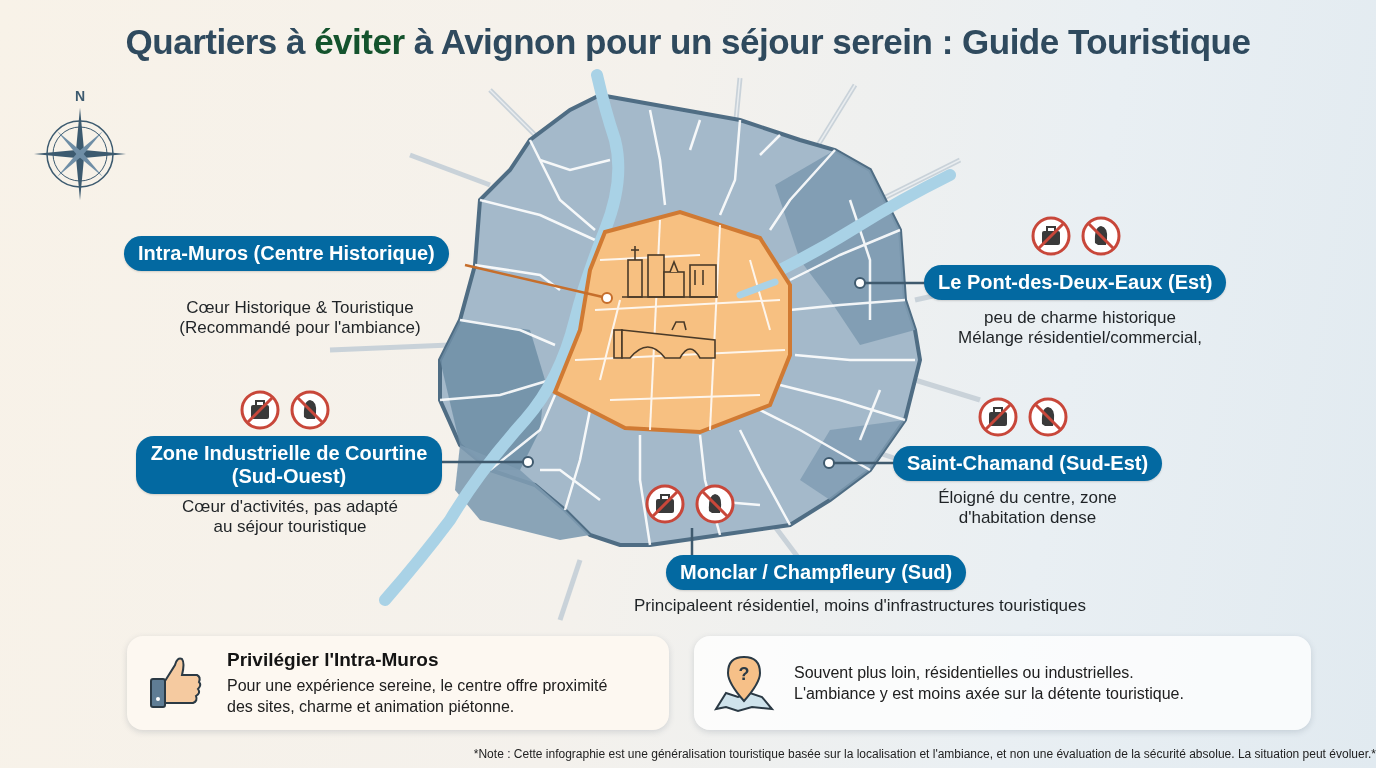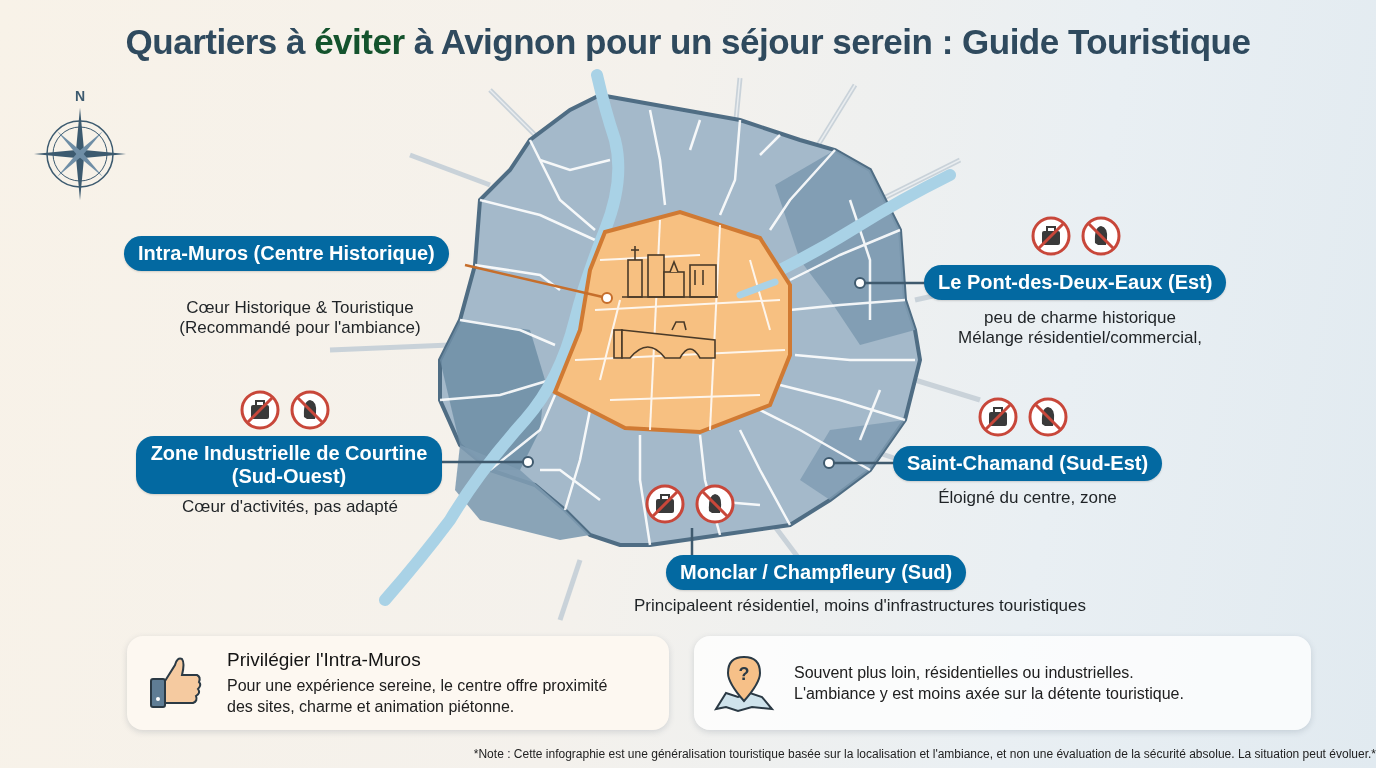--- a/index.html
+++ b/index.html
@@ -29,21 +29,21 @@
     position: absolute; font-size: 17px; color: #1f2326; text-align: center; line-height: 20px;
   }
   .ban-group { position: absolute; display: flex; gap: 8px; }
   .ban { width: 42px; height: 42px; }
   .card {
     position: absolute; background: rgba(255,255,255,0.78); border-radius: 16px;
     box-shadow: 0 2px 6px rgba(60,80,100,0.18); display: flex; align-items: center;
   }
   .card.left { background: #fdf8f1; }
   .card .icon { width: 64px; height: 64px; margin-left: 18px; margin-right: 18px; flex-shrink: 0; }
-  .card .ctitle { font-weight: normal; font-size: 19px; color: #141414; margin-bottom: 4px; }
+  .card .ctitle { font-weight: bold; font-size: 19px; color: #141414; margin-bottom: 4px; }
   .card .ctext { font-size: 16px; color: #202020; line-height: 21px; }
   .note {
     position: absolute; left: 0; right: 0; top: 747px; text-align: right;
     font-size: 12px; color: #222;
   }
 </style>
 </head>
 <body>
 
 <div class="title"><span>Quartiers à </span><span class="accent">éviter</span><span> à Avignon pour un séjour serein : Guide Touristique</span></div>
@@ -205,38 +205,40 @@
       <path d="M15,28 Q14,12 21,11 Q28,12 27,24 L26,30 L18,30 Z" fill="#3a3a3a"></path>
       <line x1="9" y1="9" x2="33" y2="33" stroke="#c8473a" stroke-width="3"></line>
     </svg>
 </div>
 <div class="label" style="left:136px; top:436px; width:306px;">
   <div>Zone Industrielle de Courtine</div>
   <div>(Sud-Ouest)</div>
 </div>
 <div class="desc" style="left:140px; top:497px; width:300px;">
   <div>Cœur d'activités, pas adapté</div>
+  <div>au séjour touristique</div>
 </div>
 
 <div class="ban-group" style="left:977px; top:396px;">
   <svg class="ban" viewBox="0 0 42 42">
       <circle cx="21" cy="21" r="18" fill="#fff" stroke="#c8473a" stroke-width="3"></circle>
       <rect x="12" y="16" width="18" height="14" rx="2" fill="#3a3a3a"></rect>
       <rect x="17" y="12" width="8" height="5" fill="none" stroke="#3a3a3a" stroke-width="2"></rect>
       <line x1="9" y1="33" x2="33" y2="9" stroke="#c8473a" stroke-width="3"></line>
     </svg>
   <svg class="ban" viewBox="0 0 42 42">
       <circle cx="21" cy="21" r="18" fill="#fff" stroke="#c8473a" stroke-width="3"></circle>
       <path d="M15,28 Q14,12 21,11 Q28,12 27,24 L26,30 L18,30 Z" fill="#3a3a3a"></path>
       <line x1="9" y1="9" x2="33" y2="33" stroke="#c8473a" stroke-width="3"></line>
     </svg>
 </div>
 <div class="label" style="left:893px; top:446px;">Saint-Chamand (Sud-Est)</div>
 <div class="desc" style="left:890px; top:488px; width:275px;">
   <div>Éloigné du centre, zone</div>
+  <div>d'habitation dense</div>
 </div>
 
 <div class="ban-group" style="left:644px; top:483px;">
   <svg class="ban" viewBox="0 0 42 42">
       <circle cx="21" cy="21" r="18" fill="#fff" stroke="#c8473a" stroke-width="3"></circle>
       <rect x="12" y="16" width="18" height="14" rx="2" fill="#3a3a3a"></rect>
       <rect x="17" y="12" width="8" height="5" fill="none" stroke="#3a3a3a" stroke-width="2"></rect>
       <line x1="9" y1="33" x2="33" y2="9" stroke="#c8473a" stroke-width="3"></line>
     </svg>
   <svg class="ban" viewBox="0 0 42 42">

